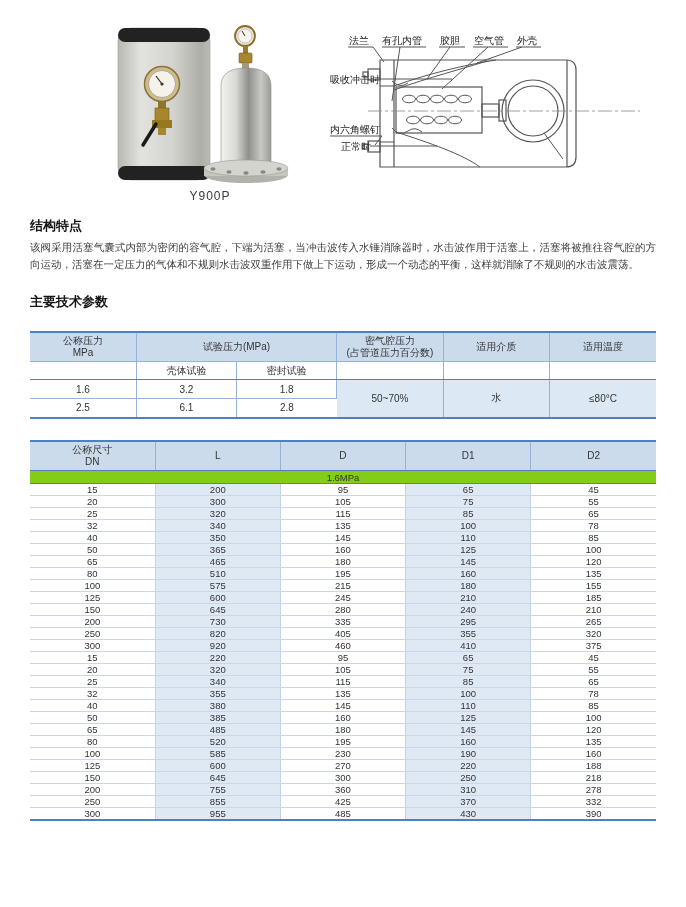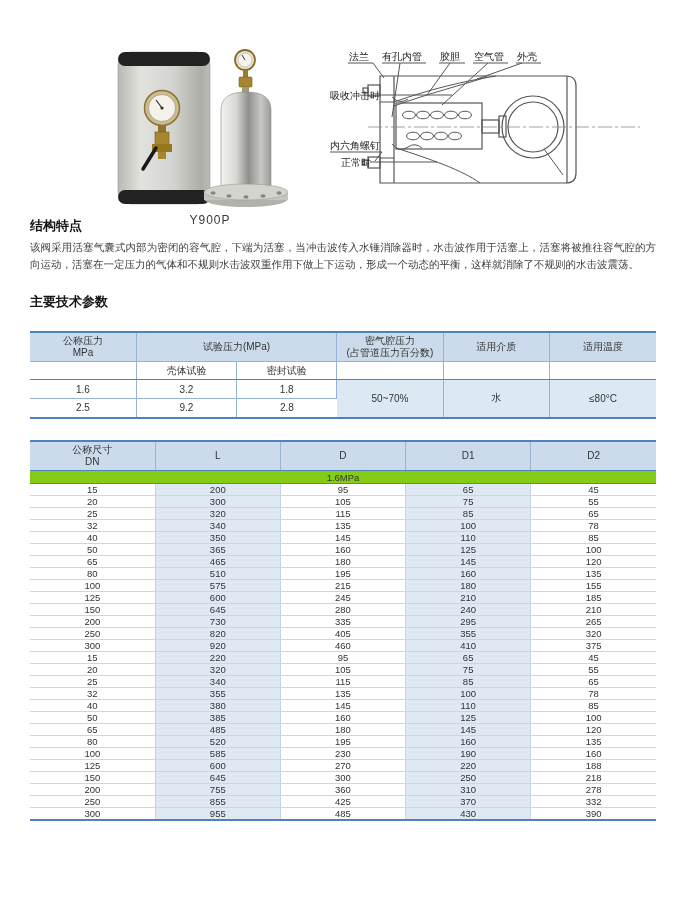--- a/index.html
+++ b/index.html
@@ -10,23 +10,23 @@
     --stripe-bg:#dfe9f4;
     --merged-bg:#dce9f5;
   }
   *{margin:0;padding:0;box-sizing:border-box}
   html,body{background:#fff}
   body{
     width:686px;height:907px;position:relative;overflow:hidden;
     font-family:"Liberation Sans","DejaVu Sans",sans-serif;color:#333;
   }
   .top-row{position:relative;height:218px}
-  .photo-block{position:absolute;left:112px;top:48px;width:196px}
+  .photo-block{position:absolute;left:112px;top:24px;width:196px}
   .caption{text-align:center;font-size:12px;color:#3a3a3a;margin-top:1px;letter-spacing:1px}
-  .diagram-block{position:absolute;left:330px;top:45px}
+  .diagram-block{position:absolute;left:330px;top:29px}
   .content{padding:0 30px}
   h3.sec{font-size:13px;color:#141414;font-weight:bold;line-height:16px}
   .features p{font-size:10.5px;line-height:17px;color:#3d3d3d;margin-top:5px;text-align:justify}
   .sec-params{margin-top:21px}
   .sec-dims{margin-top:20px}
   table{border-collapse:collapse;width:626px;table-layout:fixed;margin-top:21px}
   table td,table th{text-align:center;font-weight:normal;color:#333}
   .pre{white-space:pre-line}
   
   .t1{border-top:2px solid var(--blue-dark);border-bottom:2px solid var(--blue-dark);font-size:10px}
@@ -226,21 +226,21 @@
         <tr class="d">
           <td class="rb">1.6</td>
           <td class="rb">3.2</td>
           <td class="rb">1.8</td>
           <td class="merged" rowspan="2">50~70%</td>
           <td class="merged" rowspan="2">水</td>
           <td class="merged" rowspan="2">≤80°C</td>
         </tr>
         <tr class="d">
           <td>2.5</td>
-          <td>9.2</td>
+          <td>6.1</td>
           <td>2.8</td>
         </tr>
       </tbody>
     </table>
   </div>
 
   <div class="sec-dims">
     <table class="t2">
       <colgroup>
         <col style="width:20%">

